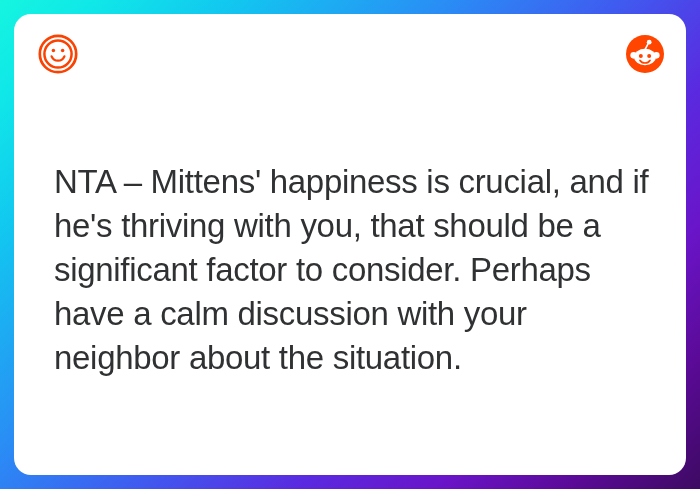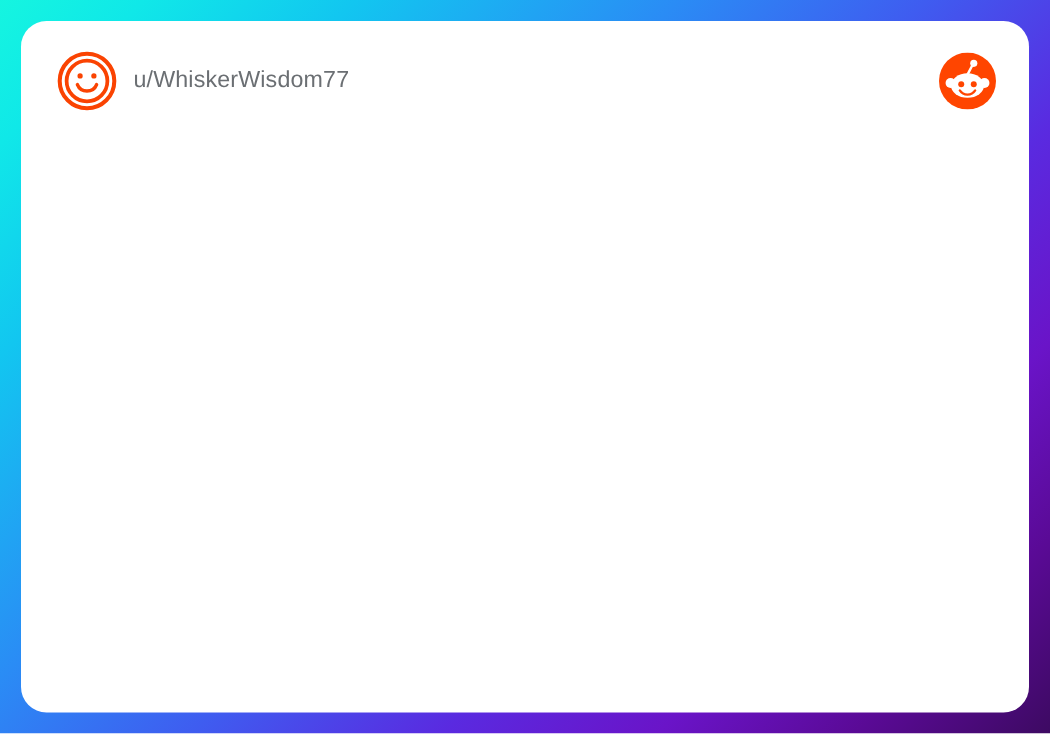--- a/index.html
+++ b/index.html
@@ -120,36 +120,38 @@
       <div id="user-block">
 
         <svg id="avatar" viewBox="0 0 40 40">
           <circle cx="20" cy="20" r="18.2" fill="none" stroke="#fa4302" stroke-width="2.7"></circle>
           <circle cx="20" cy="20" r="13.6" fill="none" stroke="#fa4302" stroke-width="2.5"></circle>
           <circle cx="15.4" cy="16.6" r="1.75" fill="#fa4302"></circle>
           <circle cx="24.6" cy="16.6" r="1.75" fill="#fa4302"></circle>
           <path d="M13.6 22.4 a6.9 6.9 0 0 0 12.8 0" fill="none" stroke="#fa4302" stroke-width="2.3" stroke-linecap="round"></path>
         </svg>
 
-        <span id="username">u/WhiskerWisdom77</span>
       </div>
 
       <svg id="brand-logo" viewBox="0 0 40 40">
         <circle cx="20" cy="20" r="20" fill="#ff4500"></circle>
 
         <line x1="20" y1="15.5" x2="23.6" y2="8.6" stroke="#ffffff" stroke-width="1.7" stroke-linecap="round"></line>
         <circle cx="24.4" cy="7.6" r="2.5" fill="#ffffff"></circle>
 
         <ellipse cx="20" cy="23.2" rx="11.6" ry="8.6" fill="#ffffff"></ellipse>
 
         <circle cx="8.1" cy="21.4" r="3.5" fill="#ffffff"></circle>
         <circle cx="31.9" cy="21.4" r="3.5" fill="#ffffff"></circle>
 
         <circle cx="15.6" cy="22.2" r="2.1" fill="#ff4500"></circle>
         <circle cx="24.4" cy="22.2" r="2.1" fill="#ff4500"></circle>
 
         <path d="M14.6 26.6 a6.4 6.4 0 0 0 10.8 0" fill="none" stroke="#ff4500" stroke-width="1.6" stroke-linecap="round"></path>
       </svg>
     </div>
 
+    <div id="post-body">
+      <p id="post-text">NTA – Mittens' happiness is crucial, and if he's thriving with you, that should be a significant factor to consider. Perhaps have a calm discussion with your neighbor about the situation.</p>
+    </div>
 
   </div>
 </div>
 
 </body></html>

